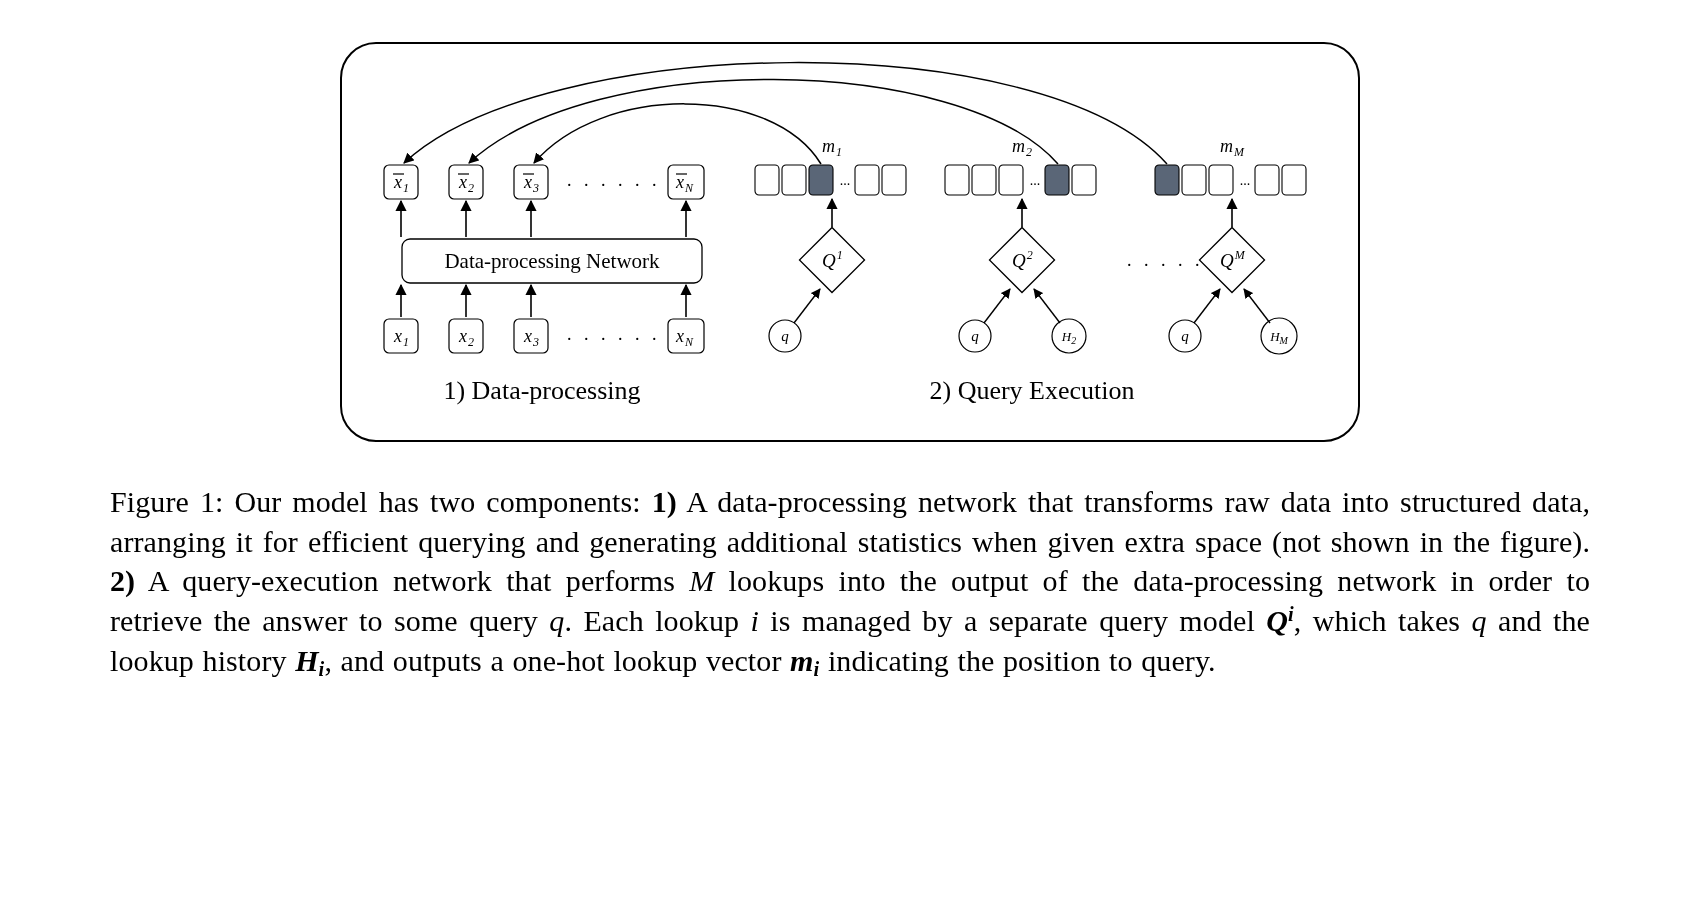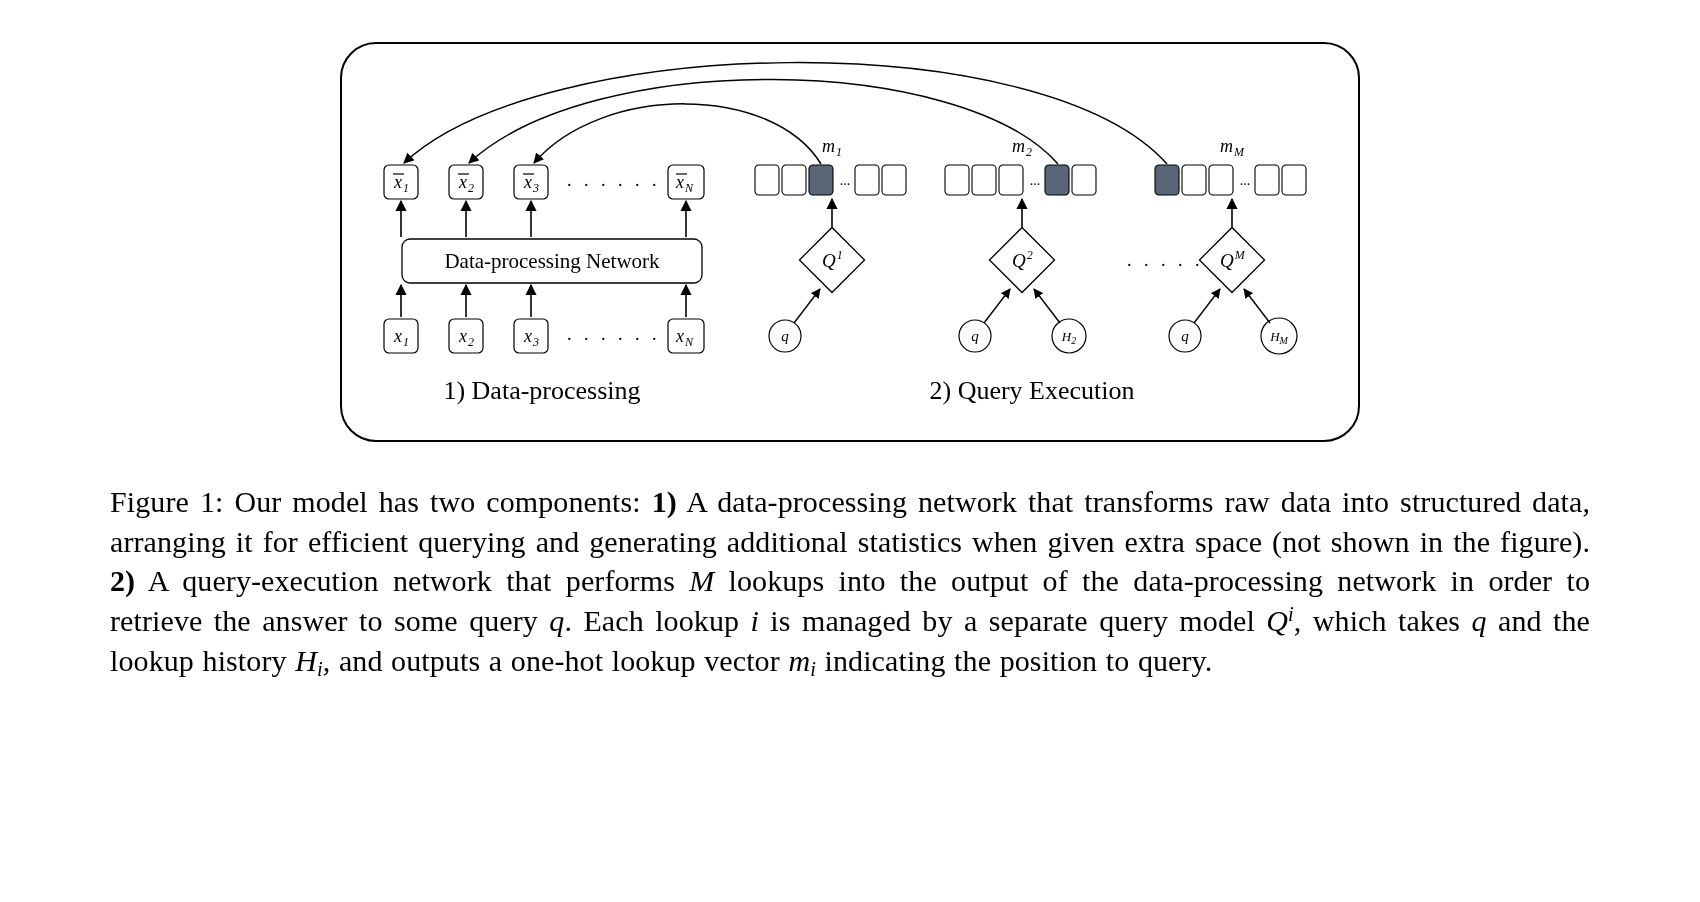--- a/index.html
+++ b/index.html
@@ -33,21 +33,21 @@
   }
   .caption {
     font-size: 30px;
     line-height: 1.32;
     text-align: justify;
     text-justify: inter-word;
     letter-spacing: 0.1px;
     word-spacing: 1px;
   }
   .caption b { font-weight: bold; }
-  .nowrap { white-space: nowrap; }
+  .nowrap { white-space: nowrap; font-weight: bold; }
   
   .mi { font-style: italic; font-family: "Times New Roman", Times, serif; }
   .sub { font-size: 0.68em; vertical-align: -0.25em; font-style: italic; }
   .sup { font-size: 0.68em; vertical-align: 0.5em; font-style: italic; }
   
   text { font-family: "Times New Roman", Times, serif; }
 </style>
 </head>
 <body>
 

